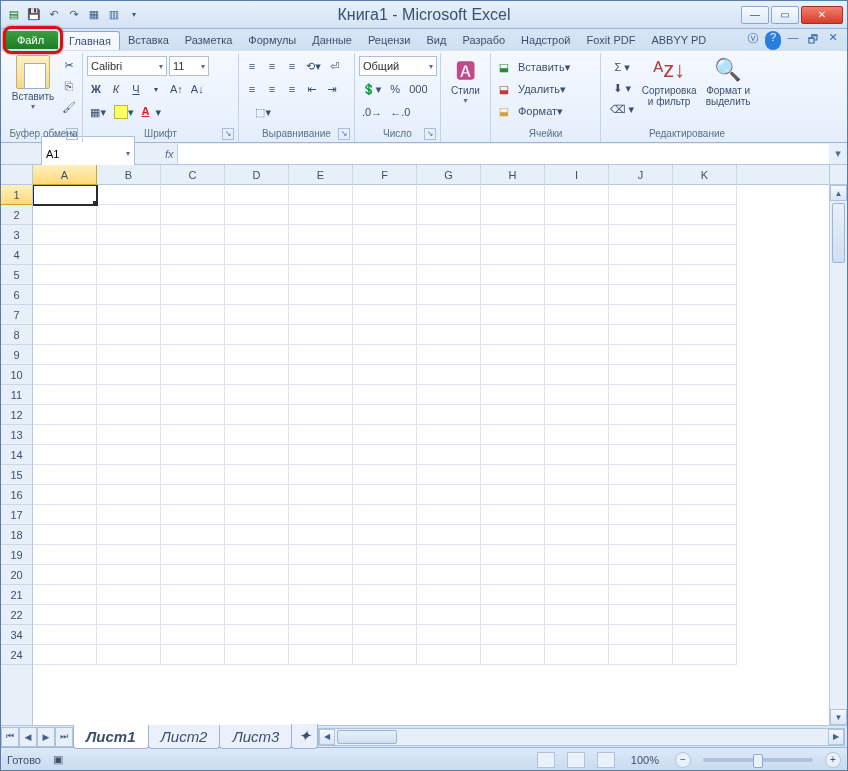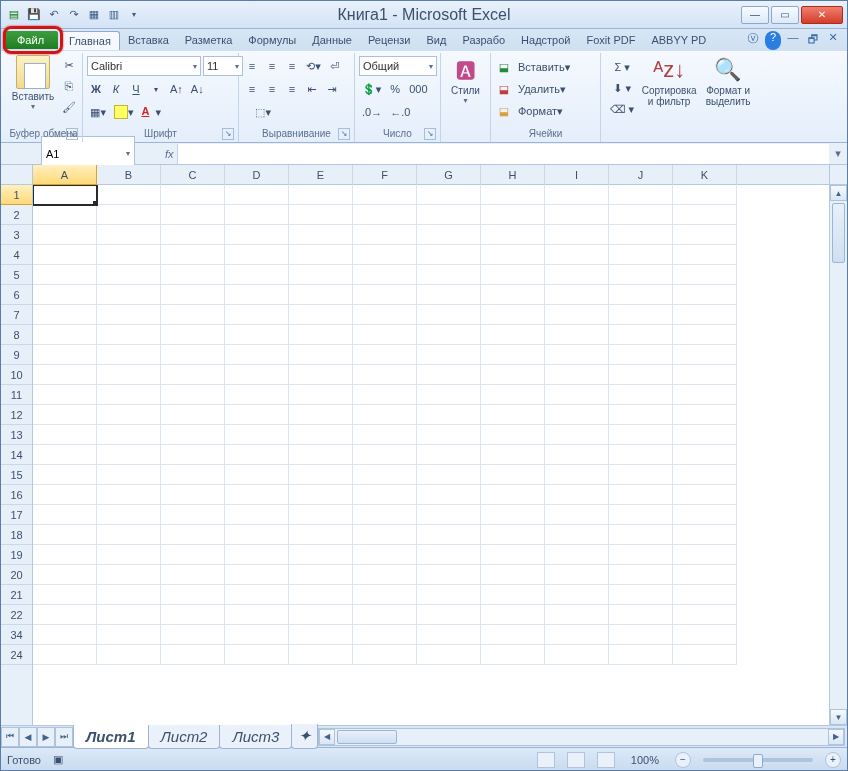--- a/index.html
+++ b/index.html
@@ -378,21 +378,21 @@
     </div>
     <div class="group-label">
       <span>Буфер обмена</span>
       <span class="launcher">↘</span>
     </div>
   </div>
 
   <div class="group" style="width:156px">
     <div class="group-body" style="flex-direction:column;gap:3px;padding-top:3px">
       <div class="row">
-        <div class="combo" style="width:114px">
+        <div class="combo" style="width:80px">
           <span>Calibri</span>
             <span class="dd">▾</span>
         </div>
         <div class="combo" style="width:40px">
           <span>11</span>
             <span class="dd">▾</span>
         </div>
       </div>
       <div class="row">
         <div class="sbtn" style="font-weight:bold">Ж</div>
@@ -500,20 +500,21 @@
       </div>
       <div class="bigbtn" style="width:60px">
         <div class="gl" style="color:#b0413e">ᴬᴢ↓</div>
         <div class="lbl">Сортировка и фильтр</div>
       </div>
       <div class="bigbtn" style="width:58px">
         <div class="gl" style="color:#2a6fb8">🔍</div>
         <div class="lbl">Формат и выделить</div>
       </div>
     </div>
+    <div class="group-label">Редактирование</div>
   </div>
 </div>
 
 <div class="fbar">
   <div class="namebox">
     <span>A1</span>
     <span class="dd">▾</span>
   </div>
   <div class="fx">fx</div>
   <div class="formula"></div>

